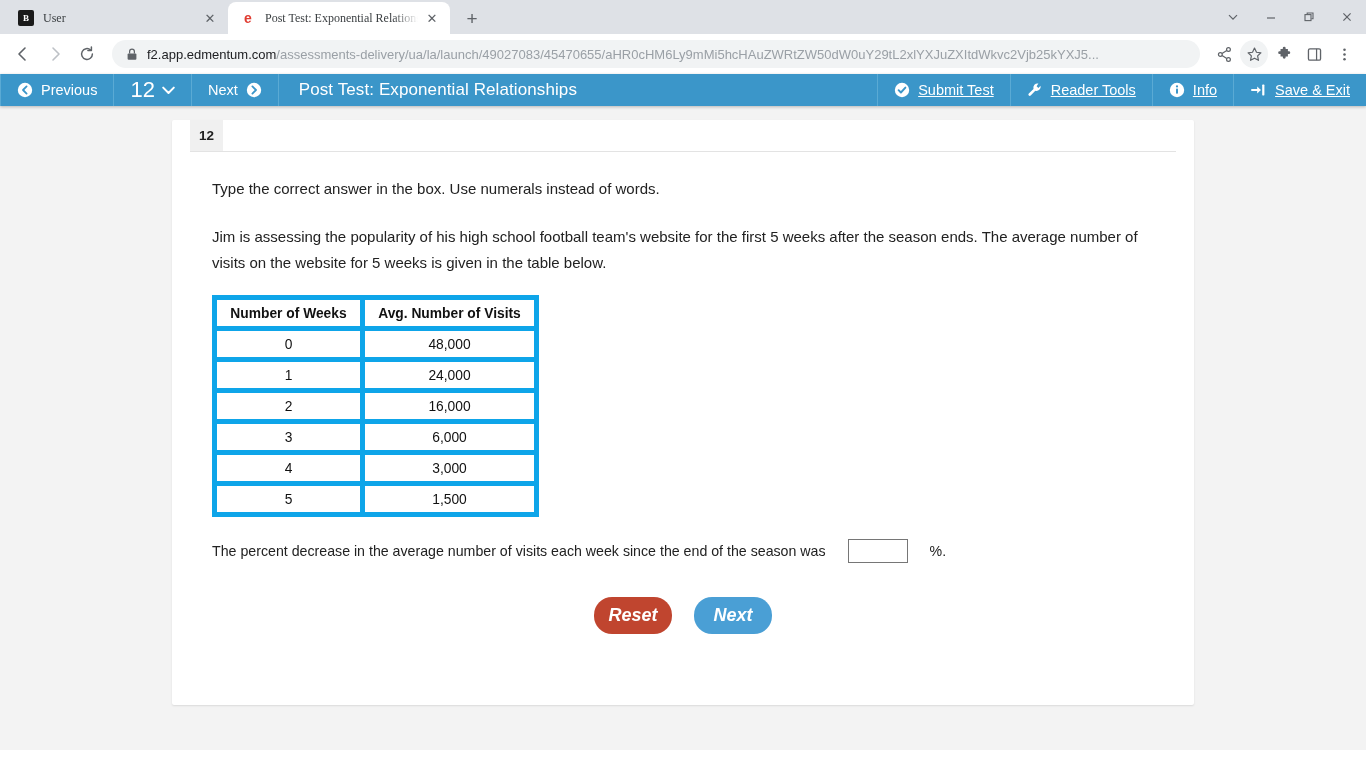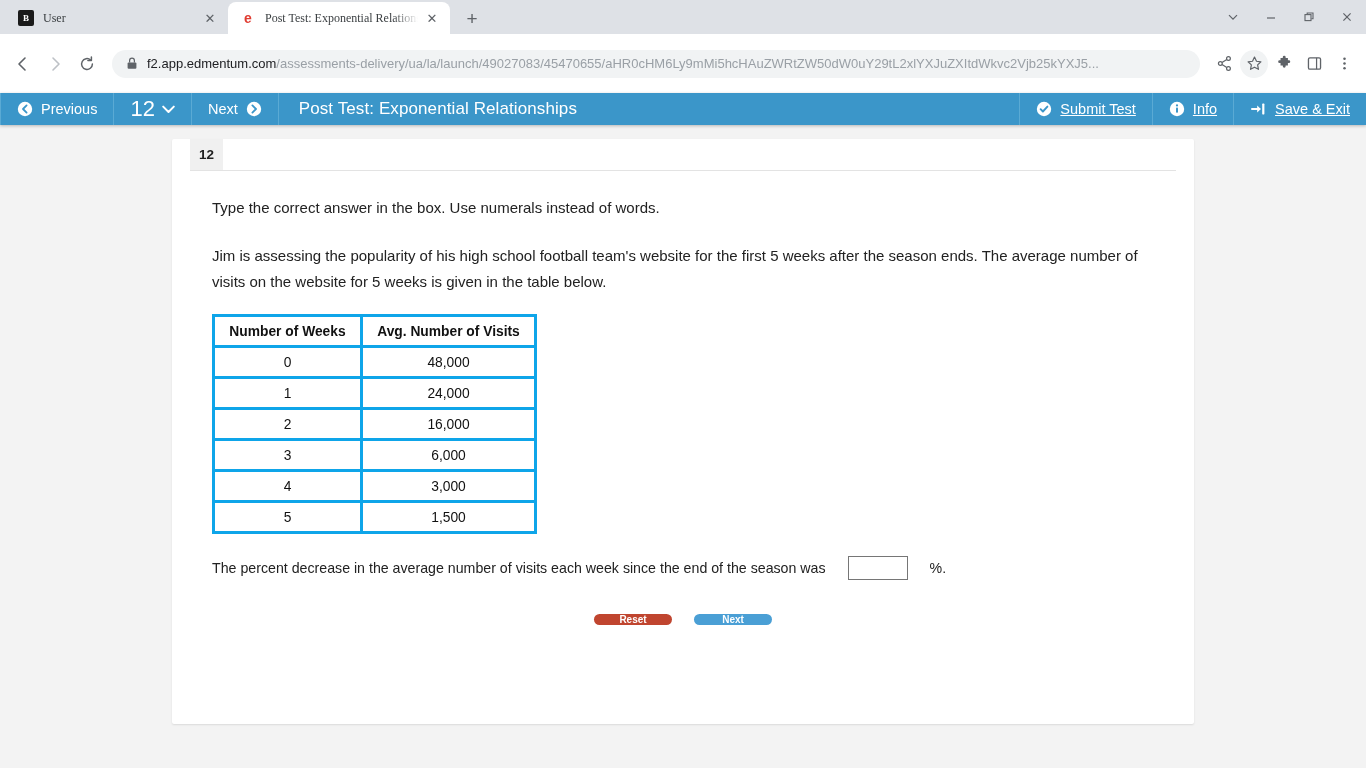--- a/index.html
+++ b/index.html
@@ -94,21 +94,21 @@
   .win-btn {
     width: 38px; height: 34px;
     display: flex; align-items: center; justify-content: center;
     color: #5f6368;
     font-size: 12px;
   }
   .win-btn svg { display:block; }
 
   
   .browser-toolbar {
-    height: 59px;
+    height: 40px;
     background: #ffffff;
     display: flex;
     align-items: center;
     padding: 0 8px;
     gap: 2px;
   }
   .nav-btn {
     width: 30px; height: 30px;
     display: flex; align-items: center; justify-content: center;
     color: #5f6368;
@@ -235,21 +235,21 @@
     margin-bottom: 22px;
   }
   .q-line.para2 { max-width: 945px; margin-bottom: 20px; }
 
   table.data-table {
     border-collapse: collapse;
     margin-bottom: 22px;
   }
   table.data-table th,
   table.data-table td {
-    border: 3px solid #0ea5e9;
+    border: 5px solid #0ea5e9;
     font-size: 13.8px;
     color: #111;
     text-align: center;
     height: 31px;
     padding: 0 10px;
   }
   table.data-table th { font-weight: bold; }
   table.data-table th.c1, table.data-table td.c1 { width: 148px; }
   table.data-table th.c2, table.data-table td.c2 { width: 174px; }
 
@@ -275,26 +275,27 @@
   .btn-row {
     display: flex;
     justify-content: center;
     gap: 22px;
     padding-bottom: 20px;
   }
   .btn {
     border: none;
     border-radius: 18px;
     color: #ffffff;
-    font-size: 10px;
+    font-size: 18px;
     font-family: "Liberation Sans", sans-serif;
     font-weight: bold;
-    padding: 0 0;
+    padding: 8px 0;
     width: 78px;
     cursor: pointer;
+    font-style: italic;
   }
   .btn-reset { background: #c0452f; }
   .btn-next  { background: #4a9fd5; }
 </style>
 </head>
 <body>
 
 <div class="browser-tabstrip">
 
   <div class="tab inactive">
@@ -439,20 +440,28 @@
     <div class="tb-item">
       <span class="icon-circle">
         <svg width="16" height="16" viewBox="0 0 16 16">
             <circle cx="8" cy="8" r="7.2" fill="#ffffff"></circle>
             <path d="M4.6 8.2 L6.9 10.5 L11.4 5.6" stroke="#3b96c9" stroke-width="1.9" fill="none" stroke-linecap="round" stroke-linejoin="round"></path>
           </svg>
       </span>
       <span>Submit Test</span>
     </div>
 
+    <div class="tb-item">
+      <span class="icon-circle">
+        <svg width="16" height="16" viewBox="0 0 16 16">
+            <path d="M11.4 1.6 a4.2 4.2 0 0 0 -4.9 5.3 L1.8 11.5 a1.3 1.3 0 0 0 1.9 1.9 l4.6 -4.7 a4.2 4.2 0 0 0 5.3 -4.9 L11.4 6.1 L9.6 4.3 Z" fill="#ffffff"></path>
+          </svg>
+      </span>
+      <span>Reader Tools</span>
+    </div>
 
     <div class="tb-item">
       <span class="icon-circle">
         <svg width="16" height="16" viewBox="0 0 16 16">
             <circle cx="8" cy="8" r="7.2" fill="#ffffff"></circle>
             <circle cx="8" cy="4.4" r="1.1" fill="#3b96c9"></circle>
             <rect x="7" y="6.4" width="2" height="5.4" rx="0.8" fill="#3b96c9"></rect>
           </svg>
       </span>
       <span>Info</span>

